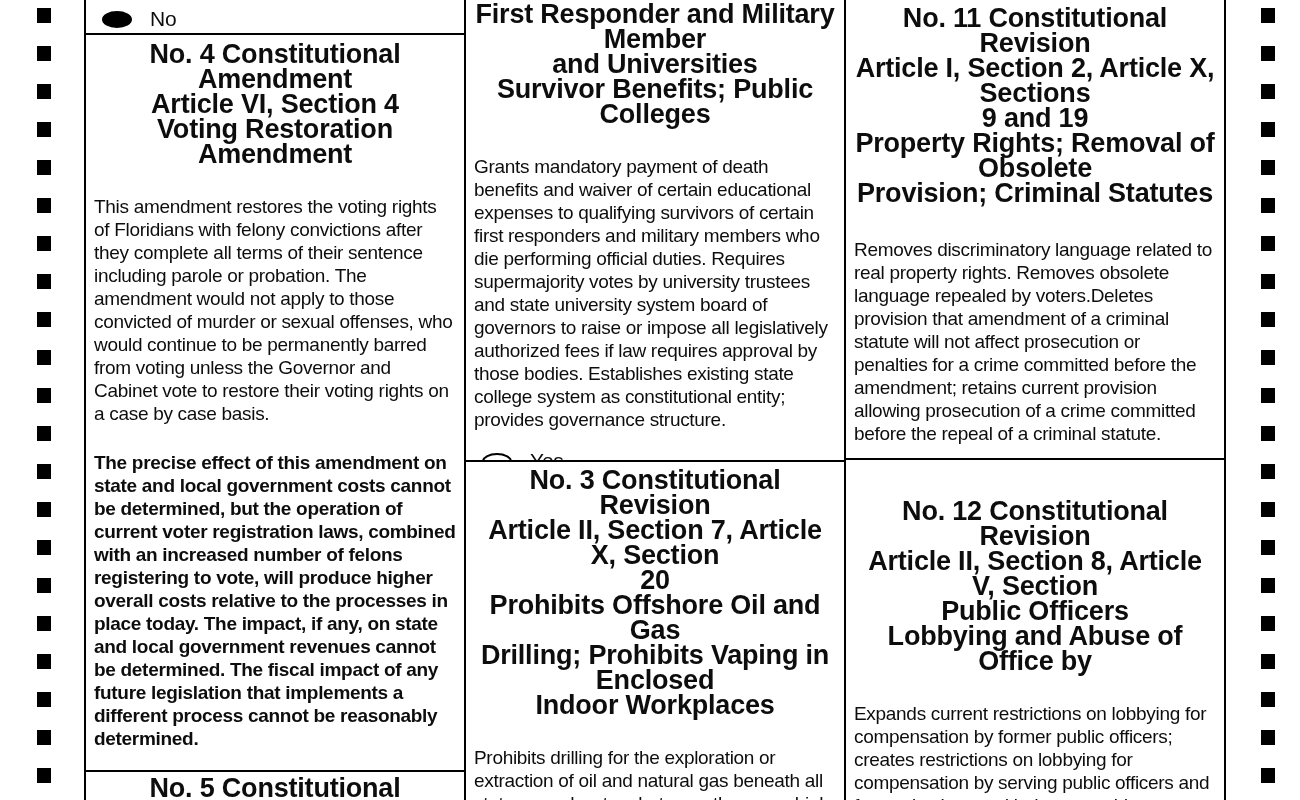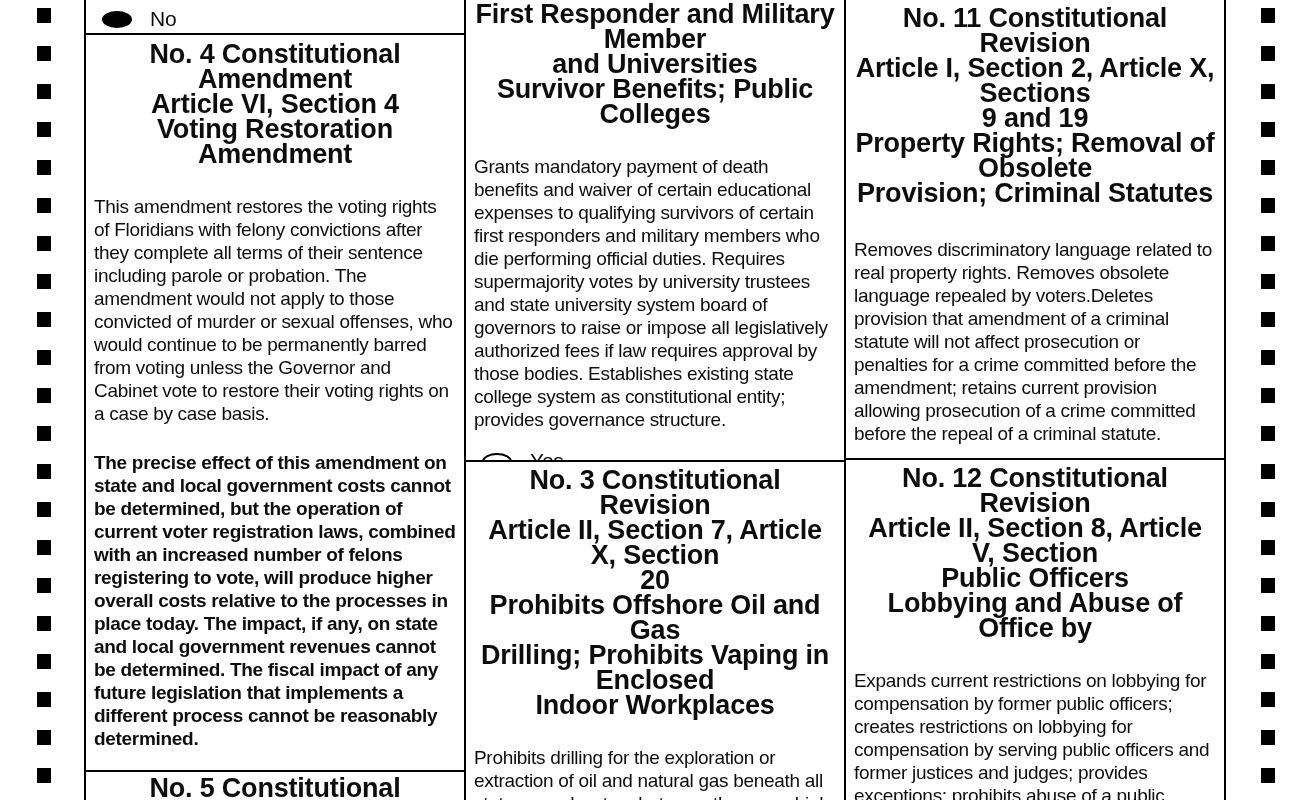--- a/index.html
+++ b/index.html
@@ -18,21 +18,21 @@
   .col { flex:1 1 0; min-width:0; display:flex; flex-direction:column; border-left:2px solid #000; }
   .col:last-child { border-right:2px solid #000; }
   .cell { box-sizing:border-box; padding:0 8px; overflow:hidden; }
   .cell.bordered { border-bottom:2px solid #000; }
   .c1a { height:35px; }
   .c1b { height:737px; }
   .c1c { flex:1;border-radius:9px; }
   .c2a { height:462px; padding-top:2px; }
   .c2b { flex:1; }
   .c3a { height:460px; padding-top:6px; }
-  .c3b { flex:1; }
+  .c3b { flex:1;margin-top:33px; }
   
   .title { font-weight:bold; font-size:27px; line-height:25px; text-align:center; letter-spacing:-0.2px; }
   .c1b .title { margin-top:7px; }
   .c1c .title { margin-top:4px; }
   .c2b .title, .c3b .title { margin-top:6px; }
   .para { margin:28px 0 0 0; font-size:19px; line-height:23px; letter-spacing:-0.3px; }
   .para + .para { margin-top:26px;font-weight:bold; }
   
   .option { display:flex; align-items:center; gap:18px; height:26px; margin:16px 0 0 8px; }
   .option + .option { margin-top:11px; }

